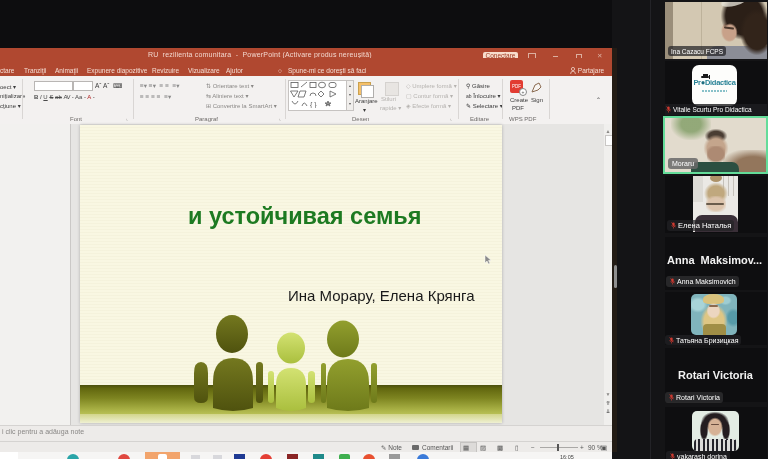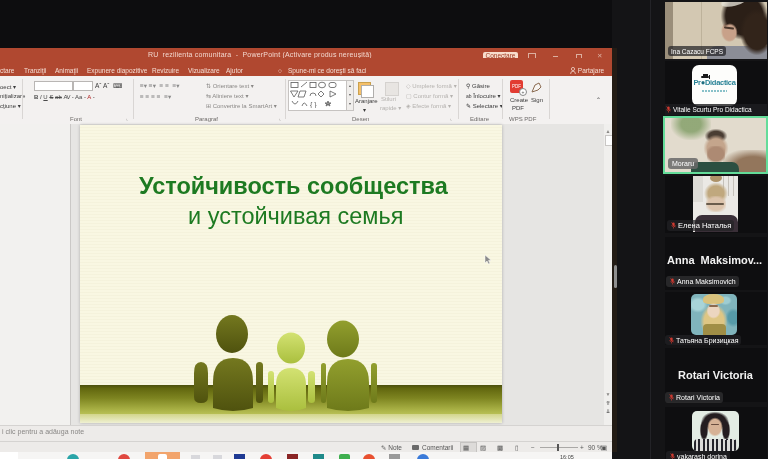--- a/index.html
+++ b/index.html
@@ -118,22 +118,22 @@
 <div class="abs" style="left:0;top:124px;width:70px;height:301px;background:#f2f1ef;border-right:1px solid #cac8c6;"></div>
 
 <div class="abs" style="left:604px;top:124px;width:8px;height:301px;background:#f0efed;"></div>
 <div class="abs" style="left:605px;top:128px;width:6px;height:6px;color:#8a8886;font-size:5px;line-height:6px;text-align:center;">▲</div>
 <div class="abs" style="left:604.5px;top:135px;width:7px;height:9px;background:#fdfdfd;border:1px solid #c9c7c5;"></div>
 <div class="abs" style="left:605px;top:391px;width:6px;height:6px;color:#8a8886;font-size:5px;line-height:6px;text-align:center;">▼</div>
 <div class="abs" style="left:605px;top:400px;width:6px;height:6px;color:#555;font-size:5px;line-height:6px;text-align:center;">⇈</div>
 <div class="abs" style="left:605px;top:408px;width:6px;height:6px;color:#555;font-size:5px;line-height:6px;text-align:center;">⇊</div>
 
 <div class="abs" id="slide" style="left:80px;top:125px;width:422px;height:298px;background:repeating-linear-gradient(180deg,#f9f7e2 0px,#f9f7e2 2px,#f1eed6 3px);box-shadow:0 0 3px rgba(0,0,0,.25);overflow:hidden;">
-  <div class="abs" style="left:59px;top:46px;color:#1d7a21;font-weight:bold;font-size:23.5px;line-height:30px;white-space:nowrap;">Устойчивость сообщества</div>
-  <div class="abs" style="left:108px;top:76px;color:#1d7a21;font-weight:normal;font-size:23.5px;line-height:30px;white-space:nowrap;">и устойчивая семья</div>
+  <div class="abs" style="left:108px;top:76px;color:#1d7a21;font-weight:bold;font-size:23.5px;line-height:30px;white-space:nowrap;">и устойчивая семья</div>
+  <div class="abs" style="left:208px;top:162px;font-size:15px;line-height:18px;color:#1a1a1a;white-space:nowrap;">Ина Морару, Елена Крянга</div>
 
   <div class="abs" style="left:0;top:260px;width:422px;height:29px;background:linear-gradient(180deg,#4c500e 0%,#62670f 12%,#7d8420 45%,#a9b145 85%,#b8bf55 100%);"></div>
   <div class="abs" style="left:0;top:289px;width:422px;height:9px;background:linear-gradient(180deg,#d2d58b,#eff0d2);"></div>
 
   <svg class="abs" style="left:112px;top:180px;" width="228" height="110" viewBox="-8 0 228 110">
     <defs>
       <linearGradient id="g1" x1="0" y1="0" x2="0" y2="1">
           <stop offset="0" stop-color="#74781f"></stop>
           <stop offset="1" stop-color="#4f520e"></stop>
         </linearGradient>

